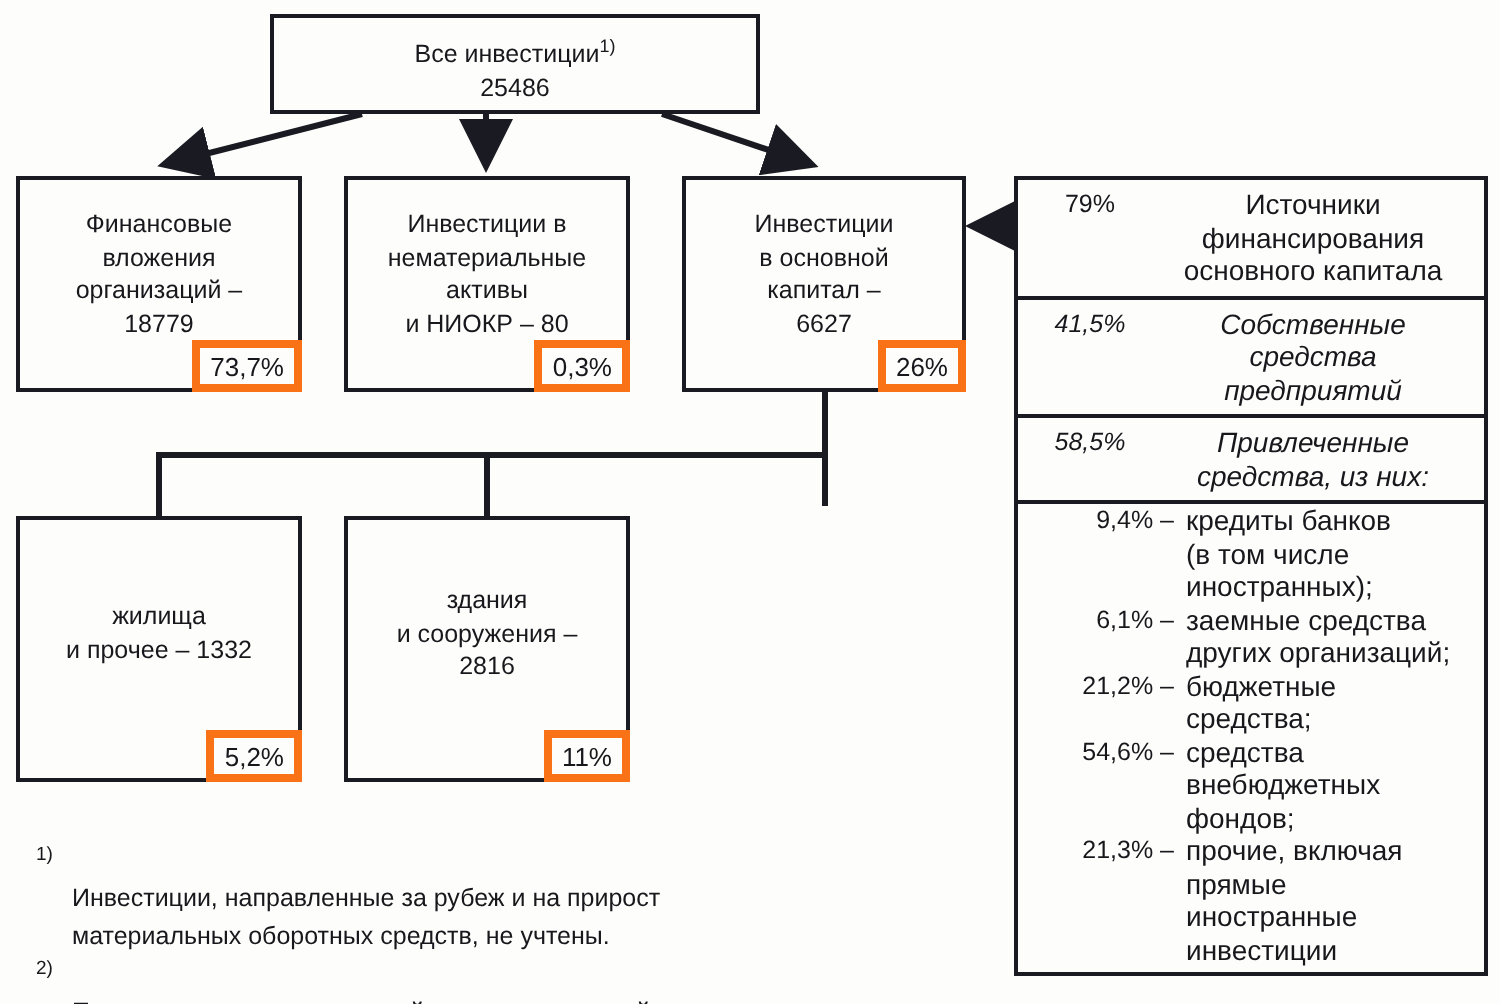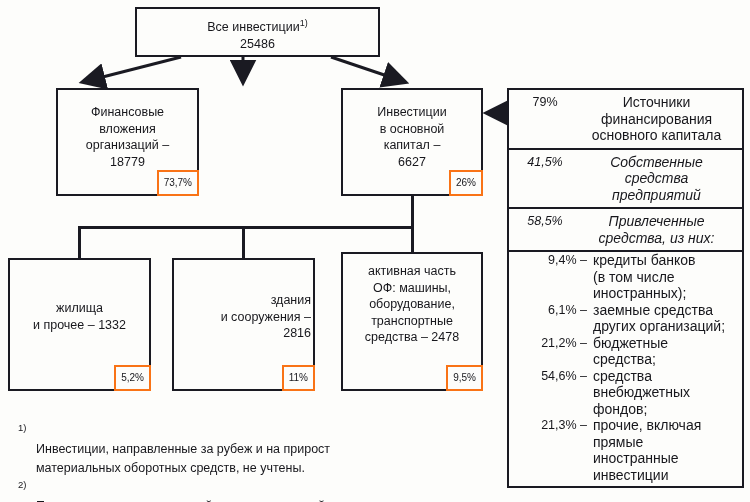--- a/index.html
+++ b/index.html
@@ -24,50 +24,50 @@
     position:absolute;
     left:2px;right:2px;
     text-align:center;
     font-size:12.5px;
     line-height:16.5px;
     white-space:pre-line;
   }
   .pct{
     position:absolute;
     right:-2px;bottom:-2px;
-    border:2px solid #f97316;
-    background:#fdfdfb;
-    box-sizing:border-box;
-    font-size:10px;
+    border:4px solid #f97316;
+    background:#fdfdfb;
+    box-sizing:border-box;
+    font-size:13px;
     line-height:1;
     display:flex;
     align-items:center;
     justify-content:center;
     padding:0 5px;
     height:26px;
   }
 
   
   #root-box{left:135px;top:7px;width:245px;height:50px;}
   #root-box .box-text{top:6px;}
   .sup{font-size:9px;vertical-align:super;}
 
   
-  #b-fin{left:8px;top:88px;width:143px;height:108px;margin-left:48px;}
+  #b-fin{left:8px;top:88px;width:143px;height:108px;}
   #b-fin .box-text{top:14px;}
   #b-nma{left:172px;top:88px;width:143px;height:108px;}
   #b-nma .box-text{top:14px;}
   #b-cap{left:341px;top:88px;width:142px;height:108px;}
   #b-cap .box-text{top:14px;}
 
   
   #b-hous{left:8px;top:258px;width:143px;height:133px;}
   #b-hous .box-text{top:40px;}
   #b-bld{left:172px;top:258px;width:143px;height:133px;}
-  #b-bld .box-text{top:32px;text-align:right;}
+  #b-bld .box-text{top:32px;}
   #b-act{left:341px;top:252px;width:142px;height:139px;}
   #b-act .box-text{top:9px;}
 
   
   .ln{position:absolute;background:#1a1a22;}
   .vl{width:3px;}
   .hl{height:3px;}
 
   
   #panel{
@@ -154,20 +154,27 @@
   </div>
 
   <div class="box" id="b-fin">
     <div class="box-text">Финансовые
 вложения
 организаций –
 18779</div>
     <div class="pct">73,7%</div>
   </div>
 
+  <div class="box" id="b-nma">
+    <div class="box-text">Инвестиции в
+нематериальные
+активы
+и НИОКР – 80</div>
+    <div class="pct">0,3%</div>
+  </div>
 
   <div class="box" id="b-cap">
     <div class="box-text">Инвестиции
 в основной
 капитал –
 6627</div>
     <div class="pct">26%</div>
   </div>
 
   <div class="box" id="b-hous">
@@ -176,28 +183,20 @@
     <div class="pct">5,2%</div>
   </div>
 
   <div class="box" id="b-bld">
     <div class="box-text">здания
 и сооружения –
 2816</div>
     <div class="pct">11%</div>
   </div>
 
-  <div class="box" id="b-act">
-    <div class="box-text">активная часть
-ОФ: машины,
-оборудование,
-транспортные
-средства – 2478</div>
-    <div class="pct">9,5%</div>
-  </div>
 
   <div id="panel">
 
     <div class="prow sep">
       <div class="pnum">79%</div>
       <div class="ptxt">Источники
 финансирования
 основного капитала</div>
     </div>
 

